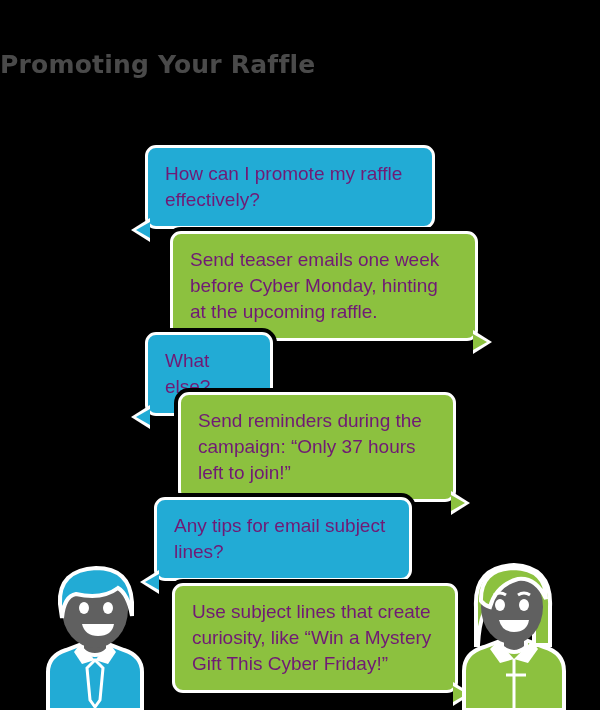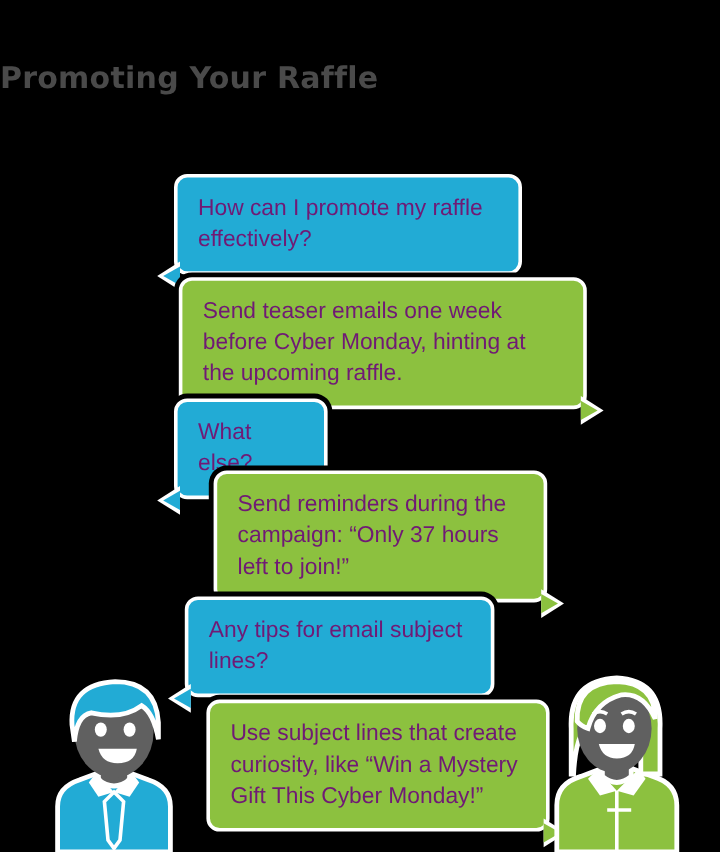--- a/index.html
+++ b/index.html
@@ -124,21 +124,21 @@
   <div id="conversation">
 
     <div class="bubble blue" style="left:145px; top:145px; width:290px;">
       <span class="txt">How can I promote my raffle effectively?</span>
       <span class="tail tail-left">
         <span class="outer"></span>
           <span class="inner"></span>
       </span>
     </div>
 
-    <div class="bubble green" style="left:149px; top:231px; width:340px;">
+    <div class="bubble green" style="left:170px; top:231px; width:308px;">
       <span class="txt">Send teaser emails one week before Cyber Monday, hinting at the upcoming raffle.</span>
       <span class="tail tail-right">
         <span class="outer"></span>
           <span class="inner"></span>
       </span>
     </div>
 
     <div class="bubble blue" style="left:145px; top:332px; width:128px;">
       <span class="txt">What else?</span>
       <span class="tail tail-left">
@@ -157,21 +157,21 @@
 
     <div class="bubble blue" style="left:154px; top:497px; width:258px;">
       <span class="txt">Any tips for email subject lines?</span>
       <span class="tail tail-left">
         <span class="outer"></span>
           <span class="inner"></span>
       </span>
     </div>
 
     <div class="bubble green" style="left:172px; top:583px; width:286px;">
-      <span class="txt">Use subject lines that create curiosity, like “Win a Mystery Gift This Cyber Monday!”</span>
+      <span class="txt">Use subject lines that create curiosity, like “Win a Mystery Gift This Cyber Friday!”</span>
       <span class="tail tail-right">
         <span class="outer"></span>
           <span class="inner"></span>
       </span>
     </div>
 
   </div>
 
   <svg id="avatar-left" class="avatar" viewBox="0 0 130 150">
 

